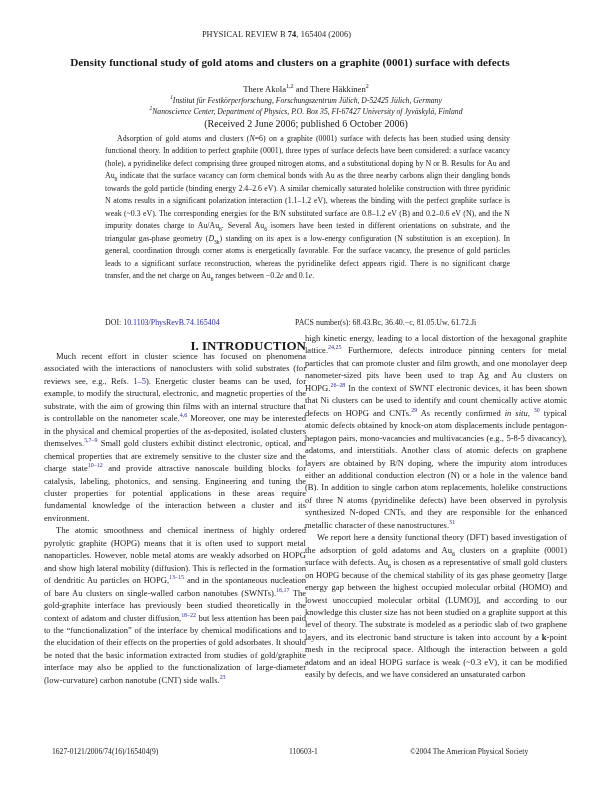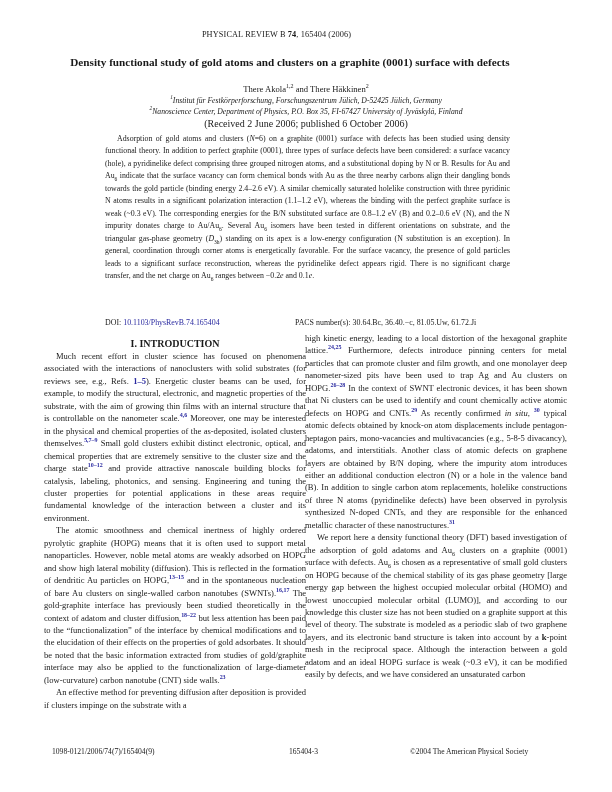--- a/index.html
+++ b/index.html
@@ -15,26 +15,26 @@
   .affil2 { top:107px; }
   .received { top:118px; left:0; width:612px; text-align:center; font-size:10px; }
   sup { font-size:70%; line-height:0; vertical-align:super; }
   sub { font-size:70%; line-height:0; vertical-align:sub; }
   .abstract { top:133px; left:105px; width:405px; font-size:7.85px; line-height:12.45px; text-align:justify; }
   .abstract p { margin:0; text-indent:12px; }
   .doi-line { top:318px; left:105px; width:410px; font-size:7.9px; }
   .doi-label { position:absolute; left:0; }
   .doi-link { color:#2a2aa0;text-align:right; }
   .pacs { position:absolute; left:190px; white-space:nowrap; }
-  .section-head { top:338px; left:44px; width:262px; text-align:center; font-size:10px; font-weight:bold; }
+  .section-head { top:338px; left:44px; width:262px; text-align:right; font-size:13px; font-weight:bold; }
   .col { font-size:8.55px; line-height:12.45px; text-align:justify; hyphens:manual; }
   .col p { margin:0; text-indent:12px; }
   .col-left { top:350px; left:44px; width:262px; }
   .col-right { top:332px; left:305px; width:262px; }
-  .ref { color:#2a2aa0;font-weight:bold; }
+  .ref { color:#2a2aa0; }
   .footer { top:747px; font-size:7.6px; }
   .footer-left { left:52px; }
   .footer-center { left:289px; }
   .footer-right { left:410px; }
 </style>
 </head>
 <body>
 
 <div class="abs running-head">
   <span>PHYSICAL REVIEW B</span>
@@ -55,31 +55,30 @@
 </div>
 
 <div class="abs received">(Received 2 June 2006; published 6 October 2006)</div>
 
 <div class="abs abstract">
   <p><span>Adsorption of gold atoms and clusters (</span><i>N</i><span>=6) on a graphite (0001) surface with defects has been studied using density functional theory. In addition to perfect graphite (0001), three types of surface defects have been considered: a surface vacancy (hole), a pyridinelike defect comprising three grouped nitrogen atoms, and a substitutional doping by N or B. Results for Au and Au</span><sub>6</sub><span> indicate that the surface vacancy can form chemical bonds with Au as the three nearby carbons align their dangling bonds towards the gold particle (binding energy 2.4–2.6 eV). A similar chemically saturated holelike construction with three pyridinic N atoms results in a significant polarization interaction (1.1–1.2 eV), whereas the binding with the perfect graphite surface is weak (~0.3 eV). The corresponding energies for the B/N substituted surface are 0.8–1.2 eV (B) and 0.2–0.6 eV (N), and the N impurity donates charge to Au/Au</span><sub>6</sub><span>. Several Au</span><sub>6</sub><span> isomers have been tested in different orientations on substrate, and the triangular gas-phase geometry (</span><i>D</i><sub>3h</sub><span>) standing on its apex is a low-energy configuration (N substitution is an exception). In general, coordination through corner atoms is energetically favorable. For the surface vacancy, the presence of gold particles leads to a significant surface reconstruction, whereas the pyridinelike defect appears rigid. There is no significant charge transfer, and the net charge on Au</span><sub>6</sub><span> ranges between −0.2</span><i>e</i><span> and 0.1</span><i>e</i><span>.</span></p>
 </div>
 
 <div class="abs doi-line">
   <span class="doi-label"><span>DOI: </span><a class="doi-link">10.1103/PhysRevB.74.165404</a></span>
-  <span class="pacs">PACS number(s): 30.64.Bc, 36.40.−c, 81.05.Uw, 61.72.Ji</span>
+  <span class="pacs">PACS number(s): 68.43.Bc, 36.40.−c, 81.05.Uw, 61.72.Ji</span>
 </div>
 
 <div class="abs section-head">I. INTRODUCTION</div>
 
 <div class="abs col col-left">
   <p><span>Much recent effort in cluster science has focused on phenomena associated with the interactions of nanoclusters with solid substrates (for reviews see, e.g., Refs. </span><a class="ref">1–5</a><span>). Energetic cluster beams can be used, for example, to modify the structural, electronic, and magnetic properties of the substrate, with the aim of growing thin films with an internal structure that is controllable on the nanometer scale.</span><sup><a class="ref">4,6</a></sup><span> Moreover, one may be interested in the physical and chemical properties of the as-deposited, isolated clusters themselves.</span><sup><a class="ref">5,7–9</a></sup><span> Small gold clusters exhibit distinct electronic, optical, and chemical properties that are extremely sensitive to the cluster size and the charge state</span><sup><a class="ref">10–12</a></sup><span> and provide attractive nanoscale building blocks for catalysis, labeling, photonics, and sensing. Engineering and tuning the cluster properties for potential applications in these areas require fundamental knowledge of the interaction between a cluster and its environment.</span></p>
   <p><span>The atomic smoothness and chemical inertness of highly ordered pyrolytic graphite (HOPG) means that it is often used to support metal nanoparticles. However, noble metal atoms are weakly adsorbed on HOPG and show high lateral mobility (diffusion). This is reflected in the formation of dendritic Au particles on HOPG,</span><sup><a class="ref">13–15</a></sup><span> and in the spontaneous nucleation of bare Au clusters on single-walled carbon nanotubes (SWNTs).</span><sup><a class="ref">16,17</a></sup><span> The gold-graphite interface has previously been studied theoretically in the context of adatom and cluster diffusion,</span><sup><a class="ref">18–22</a></sup><span> but less attention has been paid to the “functionalization” of the interface by chemical modifications and to the elucidation of their effects on the properties of gold adsorbates. It should be noted that the basic information extracted from studies of gold/graphite interface may also be applied to the functionalization of large-diameter (low-curvature) carbon nanotube (CNT) side walls.</span><sup><a class="ref">23</a></sup></p>
-  <p><span>An effective method for preventing diffusion after deposition is provided if clusters impinge on the substrate with a</span></p>
 </div>
 
 <div class="abs col col-right">
   <p style="text-indent:0"><span>high kinetic energy, leading to a local distortion of the hexagonal graphite lattice.</span><sup><a class="ref">24,25</a></sup><span> Furthermore, defects introduce pinning centers for metal particles that can promote cluster and film growth, and one monolayer deep nanometer-sized pits have been used to trap Ag and Au clusters on HOPG.</span><sup><a class="ref">26–28</a></sup><span> In the context of SWNT electronic devices, it has been shown that Ni clusters can be used to identify and count chemically active atomic defects on HOPG and CNTs.</span><sup><a class="ref">29</a></sup><span> As recently confirmed </span><i>in situ</i><span>, </span><sup><a class="ref">30</a></sup><span> typical atomic defects obtained by knock-on atom displacements include pentagon-heptagon pairs, mono-vacancies and multivacancies (e.g., 5-8-5 divacancy), adatoms, and interstitials. Another class of atomic defects on graphene layers are obtained by B/N doping, where the impurity atom introduces either an additional conduction electron (N) or a hole in the valence band (B). In addition to single carbon atom replacements, holelike constructions of three N atoms (pyridinelike defects) have been observed in pyrolysis synthesized N-doped CNTs, and they are responsible for the enhanced metallic character of these nanostructures.</span><sup><a class="ref">31</a></sup></p>
   <p><span>We report here a density functional theory (DFT) based investigation of the adsorption of gold adatoms and Au</span><sub>6</sub><span> clusters on a graphite (0001) surface with defects. Au</span><sub>6</sub><span> is chosen as a representative of small gold clusters on HOPG because of the chemical stability of its gas phase geometry [large energy gap between the highest occupied molecular orbital (HOMO) and lowest unoccupied molecular orbital (LUMO)], and according to our knowledge this cluster size has not been studied on a graphite support at this level of theory. The substrate is modeled as a periodic slab of two graphene layers, and its electronic band structure is taken into account by a </span><b>k</b><span>-point mesh in the reciprocal space. Although the interaction between a gold adatom and an ideal HOPG surface is weak (~0.3 eV), it can be modified easily by defects, and we have considered an unsaturated carbon</span></p>
 </div>
 
-<div class="abs footer footer-left">1098-0121/2006/74(7)/165404(9)</div>
-<div class="abs footer footer-center">165404-3</div>
+<div class="abs footer footer-left">1627-0121/2006/74(16)/165404(9)</div>
+<div class="abs footer footer-center">110603-1</div>
 <div class="abs footer footer-right">©2004 The American Physical Society</div>
 
 </body></html>

